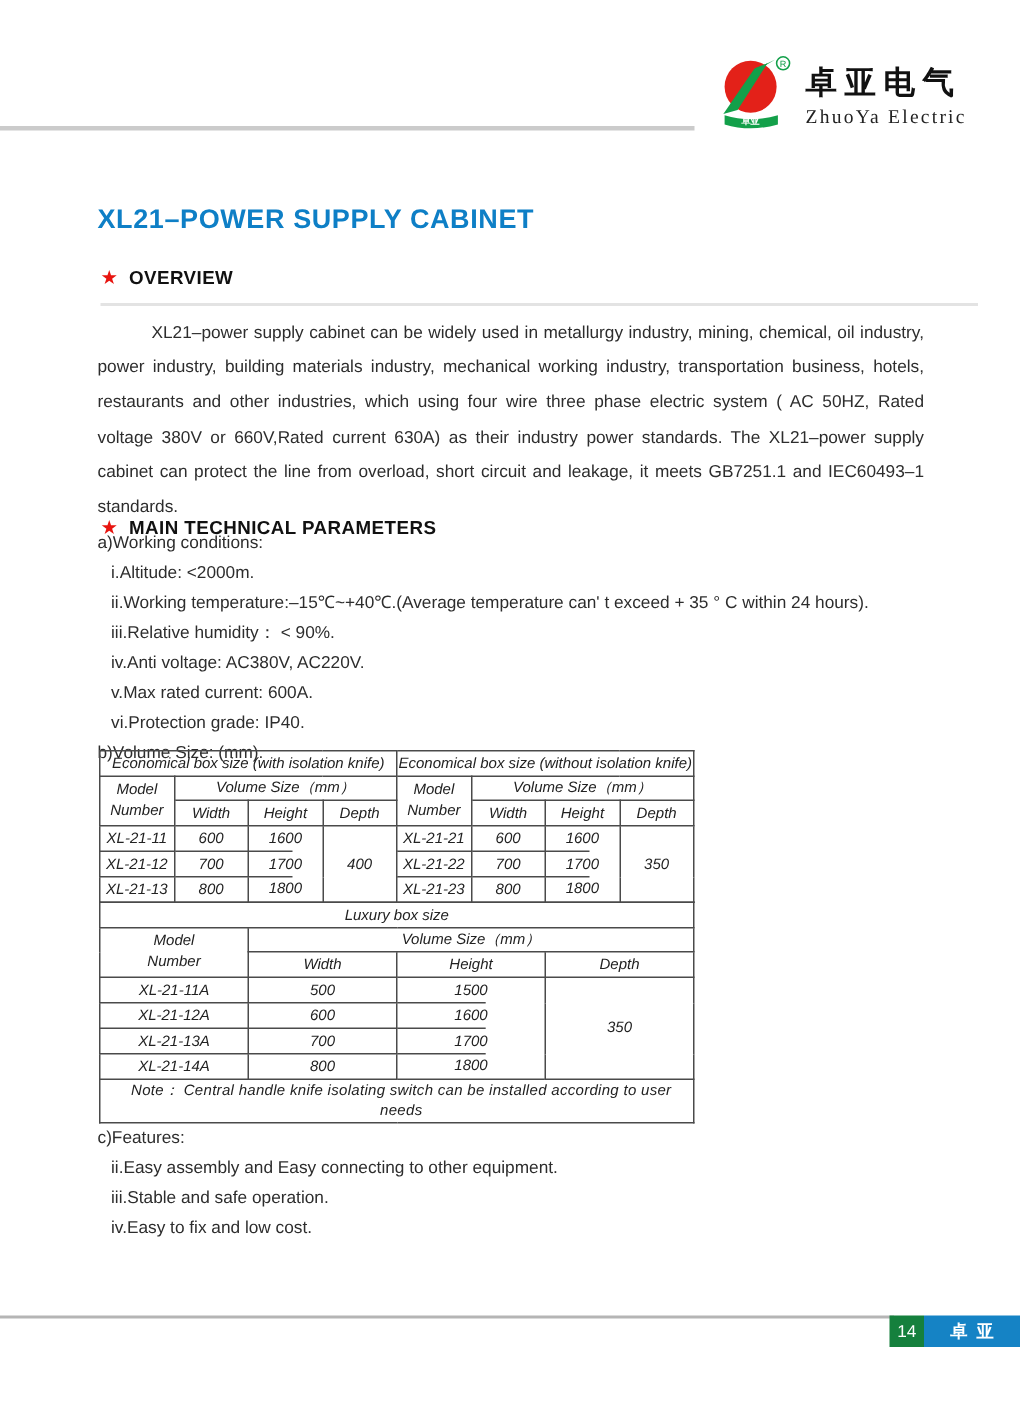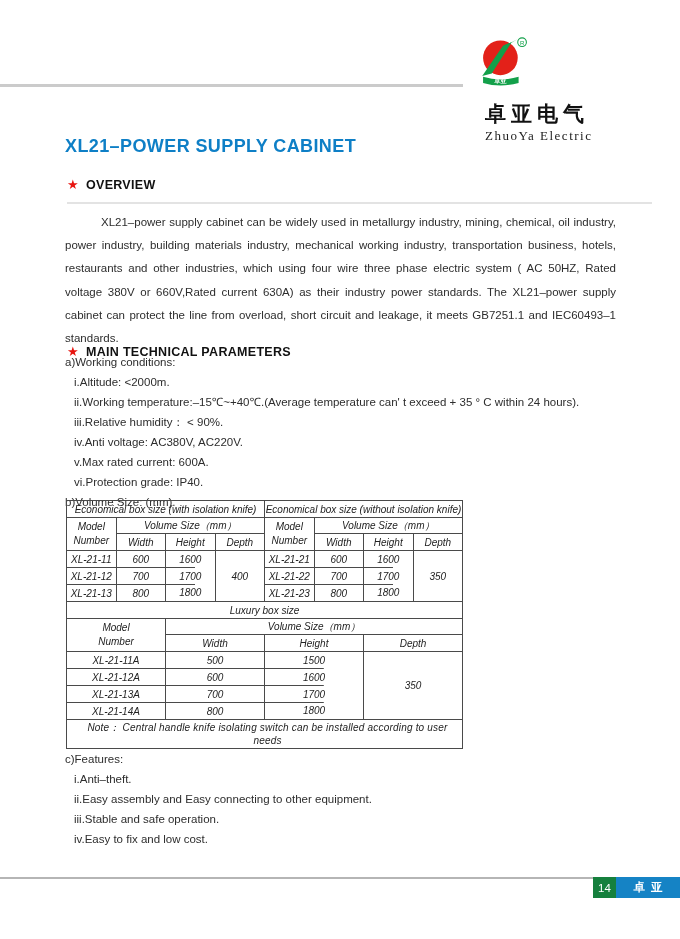--- a/index.html
+++ b/index.html
@@ -2,21 +2,21 @@
 <html><head>
 <meta charset="utf-8">
 <style>
   * { margin:0; padding:0; box-sizing:border-box; }
   html,body { background:#ffffff; }
   body { font-family:"Liberation Sans", sans-serif; color:#2a2a2a; }
   .page { position:relative; width:680px; height:939px; background:#ffffff; overflow:hidden; }
 
   
   .header-line { position:absolute; top:84px; left:0; width:463px; height:3px; background:#cbcbcb; }
-  .logo { position:absolute; top:34px; left:477px; display:flex; align-items:flex-start;flex-direction:column; }
+  .logo { position:absolute; top:34px; left:477px; display:flex; align-items:flex-start; }
   .logo-mark { width:52px; height:58px; }
   .brand-text { margin-left:8px; padding-top:10px; }
   .brand-cn { font-size:21px; font-weight:bold; color:#111; letter-spacing:5px; line-height:24px; white-space:nowrap; }
   .brand-en { font-family:"Liberation Serif", serif; font-size:13px; color:#222; letter-spacing:1.5px; margin-top:2px; white-space:nowrap; }
 
   
   .doc-title { position:absolute; top:136px; left:65px; font-size:18px; font-weight:bold; color:#0e7fc6; letter-spacing:0.4px; }
   .sec-head { position:absolute; left:67px; font-size:12.5px; font-weight:bold; color:#111; letter-spacing:0.3px; }
   .sec-head .star { color:#e8140f; font-size:13px; margin-right:7px; font-weight:normal; }
   .head-overview { top:177px; }
@@ -192,21 +192,20 @@
       </tr>
       <tr>
         <td colspan="4" class="note-cell">Note：  Central handle knife isolating switch can be installed according to user needs</td>
       </tr>
     </tbody>
       </table>
   </div>
 
   <div class="features">
     <div>c)Features:</div>
-    <div class="sub">i.Anti–theft.</div>
     <div class="sub">ii.Easy assembly and Easy connecting to other equipment.</div>
     <div class="sub">iii.Stable and safe operation.</div>
     <div class="sub">iv.Easy to fix and low cost.</div>
   </div>
 
   <div class="footer-line"></div>
   <div class="pagenum-box">14</div>
   <div class="footer-brand-box">卓亚</div>
 
 </div>

